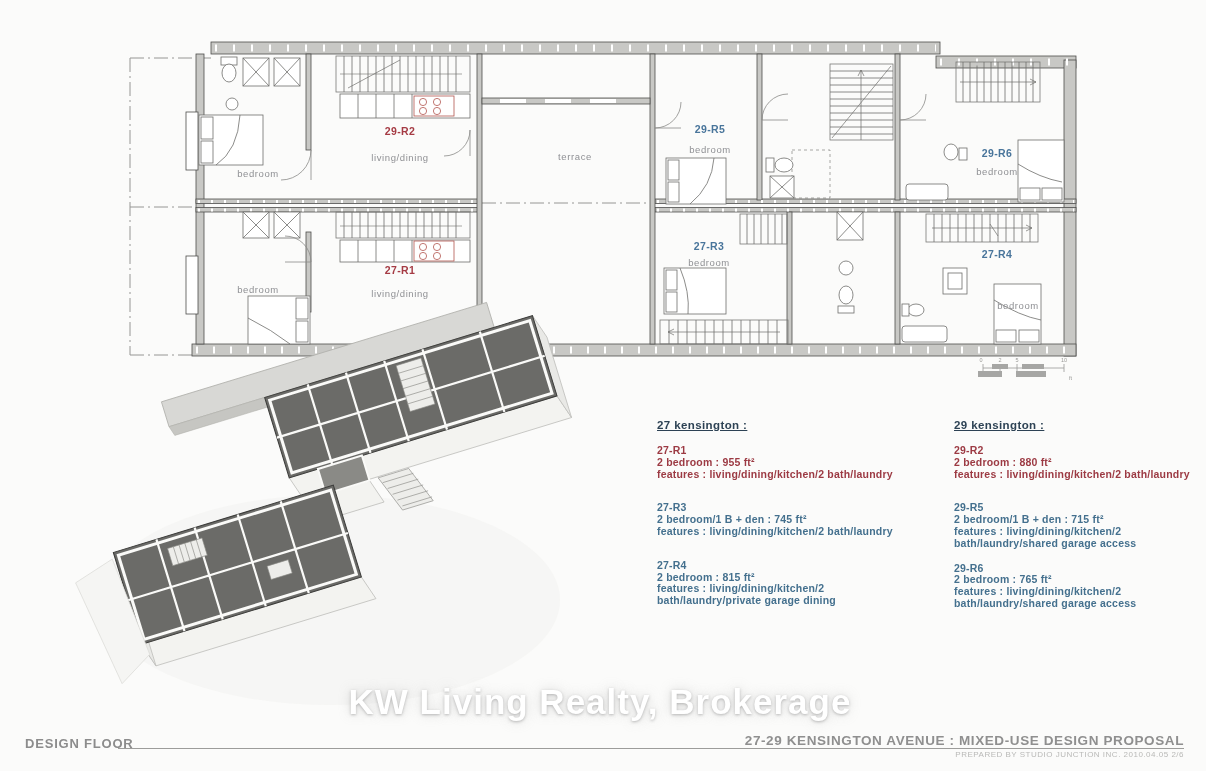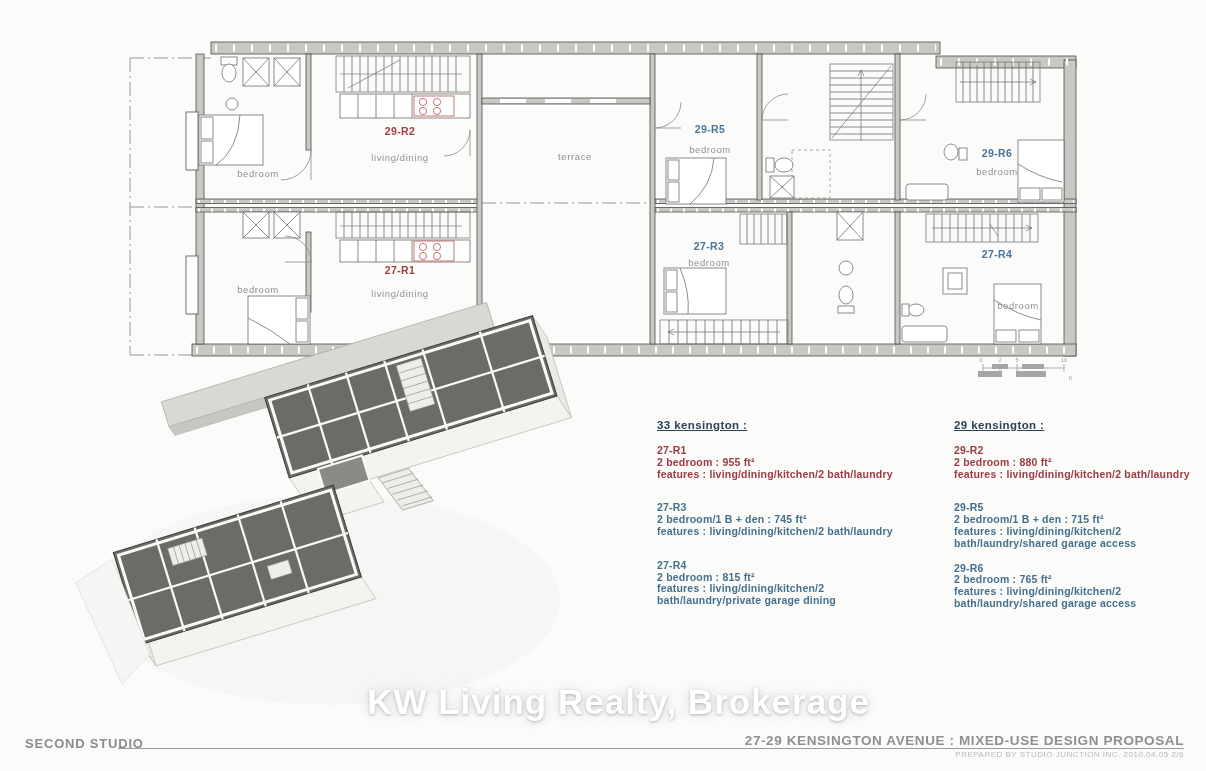--- a/index.html
+++ b/index.html
@@ -24,21 +24,21 @@
     font-size:11.5px;font-weight:bold;color:#2d4254;
     text-decoration:underline;letter-spacing:.4px;margin-bottom:14px;
   }
   .unit-block{margin-bottom:13px;}
   .unit-block div{font-size:10.5px;font-weight:bold;line-height:11.8px;letter-spacing:.2px;}
   .unit-block.red div{color:#9c3a43;}
   .unit-block.blue div{color:#44708e;}
 
   
   .watermark{
-    position:absolute;left:330px;top:682px;width:540px;text-align:right;
+    position:absolute;left:330px;top:682px;width:540px;text-align:center;
     font-size:35px;font-weight:bold;letter-spacing:1px;color:#ffffff;
     text-shadow:0 1px 3px rgba(150,150,150,.65), 0 0 12px rgba(175,175,175,.45);
     white-space:nowrap;
   }
 
   
   .footer-left{
     position:absolute;left:25px;top:736px;font-size:13px;font-weight:bold;
     color:#8c8c8c;letter-spacing:.8px;
   }
@@ -361,21 +361,21 @@
         <path d="M34,54 v18 M40,54 v18 M46,54 v18 M52,54 v18 M58,54 v18" stroke="#8a8a86" stroke-width="0.6"></path>
         <rect x="118" y="100" width="22" height="14" fill="#ededea" stroke="#8a8a86" stroke-width="0.6"></rect>
       </g>
 
       <polygon points="-70,60 -28,48 -20,150 -55,170" fill="#f5f5f3" stroke="#dcdcd8" stroke-width="0.7"></polygon>
     </g>
   </g>
 </svg>
 
 <div class="legend" style="left:657px">
-  <div class="heading">33 kensington :</div>
+  <div class="heading">27 kensington :</div>
   <div class="unit-block red">
     <div>27-R1</div>
     <div>2 bedroom : 955 ft²</div>
     <div>features : living/dining/kitchen/2 bath/laundry</div>
   </div>
   <div class="unit-block blue" style="margin-top:22px">
     <div>27-R3</div>
     <div>2 bedroom/1 B + den : 745 ft²</div>
     <div>features : living/dining/kitchen/2 bath/laundry</div>
   </div>
@@ -403,20 +403,20 @@
   <div class="unit-block blue" style="margin-top:9px">
     <div>29-R6</div>
     <div>2 bedroom : 765 ft²</div>
     <div>features : living/dining/kitchen/2</div>
     <div>bath/laundry/shared garage access</div>
   </div>
 </div>
 
 <div class="watermark">KW Living Realty, Brokerage</div>
 
-<div class="footer-left">SECOND STUDIO</div>
+<div class="footer-left">DESIGN FLOOR</div>
 <div class="footer-rule"></div>
 <div class="footer-title">27-29 KENSINGTON AVENUE : MIXED-USE DESIGN PROPOSAL</div>
 <div class="footer-sub">
   <span style="margin-left:0">PREPARED BY STUDIO JUNCTION INC.</span>
   <span>2010.04.05</span>
   <span>2/6</span>
 </div>
 
 </body></html>

